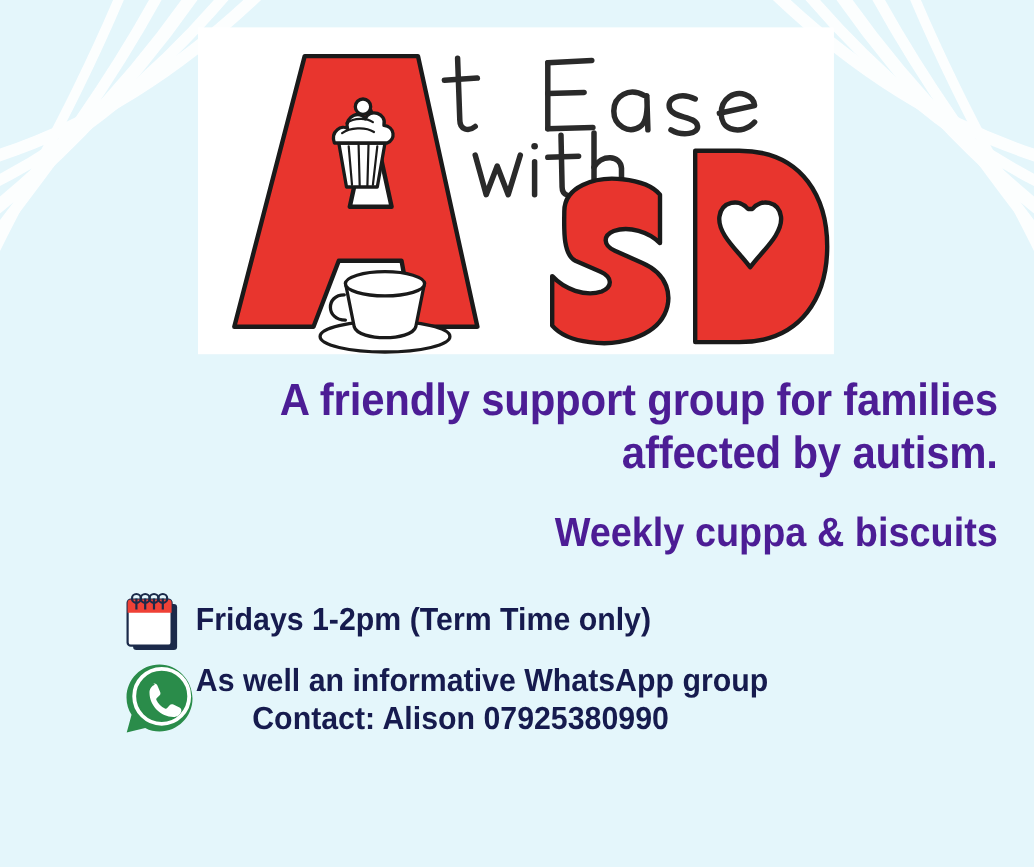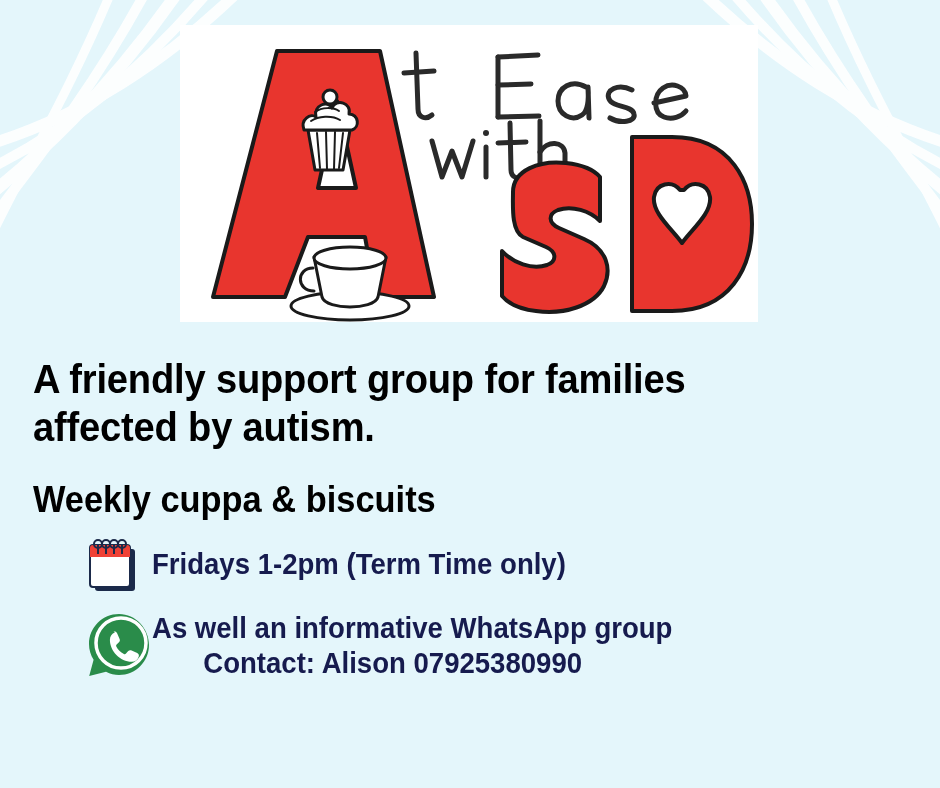--- a/index.html
+++ b/index.html
@@ -27,24 +27,24 @@
   #logo-panel{
     position:absolute;
     left:180px;top:25px;
     width:578px;height:297px;
     background:#ffffff;
   }
   #logo-svg{display:block;width:578px;height:297px;}
   
   #headline-block{
     position:absolute;
-    left:0;top:356px;
+    left:0;top:340px;
     width:940px;
-    text-align:left;
-    color:#000000;
+    text-align:right;
+    color:#4c1d95;
   }
   .headline{
     font-size:41px;
     font-weight:bold;
     line-height:1.17;
     letter-spacing:-0.2px;
     margin:0;
     transform:scaleX(0.93);
     transform-origin:center;
   }
@@ -60,21 +60,21 @@
   
   #info-block{
     position:absolute;
     left:0;top:528px;
     width:940px;
   }
   .info-row{
     display:flex;
     align-items:center;
     min-height:74px;
-    padding-left:86px;
+    padding-left:112px;
   }
   .info-icon{
     width:66px;
     min-width:66px;
     display:flex;
     align-items:center;
     justify-content:flex-start;
   }
   .info-text{
     color:#161b4e;
@@ -82,21 +82,21 @@
     font-weight:bold;
     line-height:1.22;
     transform:scaleX(0.95);
     transform-origin:left center;
     white-space:nowrap;
   }
   .info-text .line2{
     display:block;
     padding-left:54px;
   }
-  #row-whatsapp{align-items:center;min-height:88px;}
+  #row-whatsapp{align-items:flex-start;min-height:88px;}
 </style>
 </head>
 <body>
 
 <div id="poster">
 
   <svg class="bg-decor" viewBox="0 0 940 788" preserveAspectRatio="none" aria-hidden="true">
     <g stroke="#ffffff" fill="none" stroke-linecap="round" opacity="0.92">
 
       <path d="M250,-20 C170,60 80,120 -30,150" stroke-width="11"></path>

